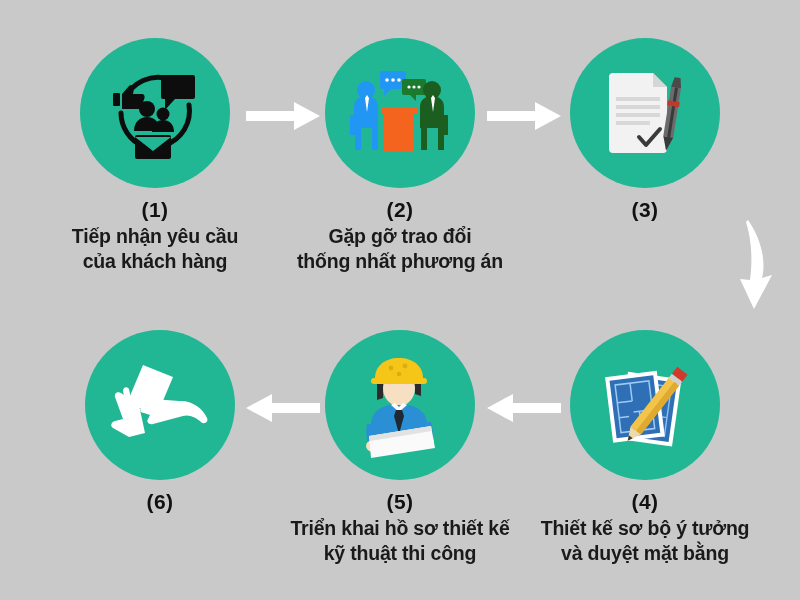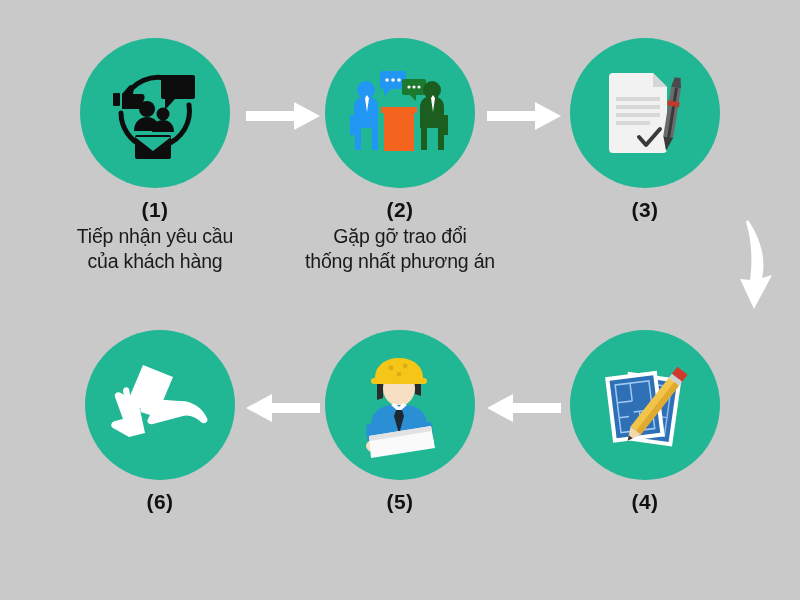--- a/index.html
+++ b/index.html
@@ -44,20 +44,21 @@
     letter-spacing: 0.5px;
     line-height: 1.1;
   }
   .step-label {
     font-size: 19.5px;
     color: #1a1a1a;
     line-height: 1.28;
     margin-top: 3px;
     letter-spacing: -0.2px;
     white-space: pre-line;
+    font-weight: bold;
   }
   
   #step-1 { left: 35px;  top: 38px; }
   #step-2 { left: 280px; top: 38px; }
   #step-3 { left: 525px; top: 38px; }
   
   #step-6 { left: 40px;  top: 330px; }
   #step-5 { left: 280px; top: 330px; }
   #step-4 { left: 525px; top: 330px; }
 
@@ -222,20 +223,22 @@
             <rect x="56" y="17" width="13" height="5" fill="#cfcfcf"></rect>
             <rect x="56" y="22" width="13" height="62" fill="#f3c44a"></rect>
             <rect x="63" y="22" width="6" height="62" fill="#e0a92f"></rect>
             <path d="M56 84 l13 0 l-6.5 13 z" fill="#f0d9a8"></path>
             <path d="M60 92 l5 0 l-2.5 5 z" fill="#3a3a3a"></path>
           </g>
         </svg>
       </span>
     </div>
     <div class="step-num">(4)</div>
+    <div class="step-label">Thiết kế sơ bộ ý tưởng
+và duyệt mặt bằng</div>
   </div>
 
   <div class="step" id="step-5">
     <div class="circle">
       <span>
         <svg width="106" height="106" viewBox="0 0 106 106">
 
           <path d="M30 28 c0 -9 8 -16 22 -16 c14 0 22 7 22 16 l0 16 l-6 -2 l0 -8 l-32 0 l0 12 l-6 2 z" fill="#2b2b2b"></path>
 
           <ellipse cx="52" cy="36" rx="16" ry="18" fill="#f7dfc4"></ellipse>
@@ -256,20 +259,22 @@
 
           <ellipse cx="26" cy="94" rx="7" ry="6" fill="#f7dfc4"></ellipse>
           <ellipse cx="80" cy="90" rx="7" ry="6" fill="#f7dfc4"></ellipse>
 
           <path d="M22 84 l62 -10 l4 22 l-64 10 z" fill="#fafafa"></path>
           <path d="M22 84 l62 -10 l1 5 l-62 10 z" fill="#e2e2e2"></path>
         </svg>
       </span>
     </div>
     <div class="step-num">(5)</div>
+    <div class="step-label">Triển khai hồ sơ thiết kế
+kỹ thuật thi công</div>
   </div>
 
   <div class="step" id="step-6">
     <div class="circle">
       <span>
         <svg width="110" height="100" viewBox="0 0 110 100">
 
           <path d="M38 10 l30 12 l-16 38 l-30 -12 z" fill="#ffffff"></path>
 
           <g fill="#ffffff">

